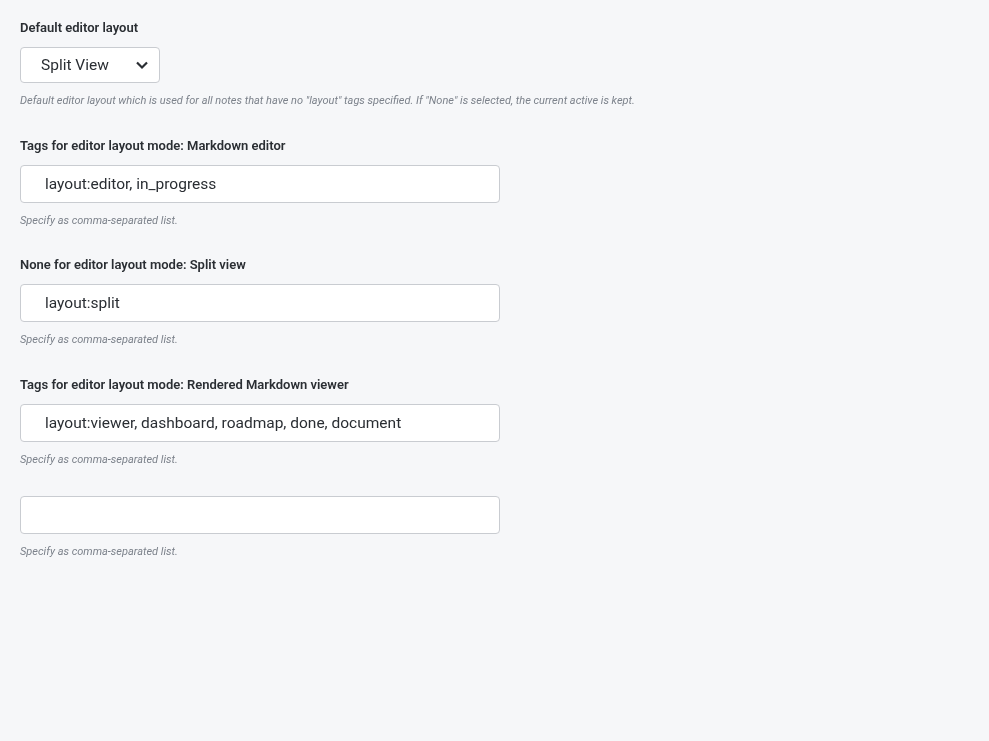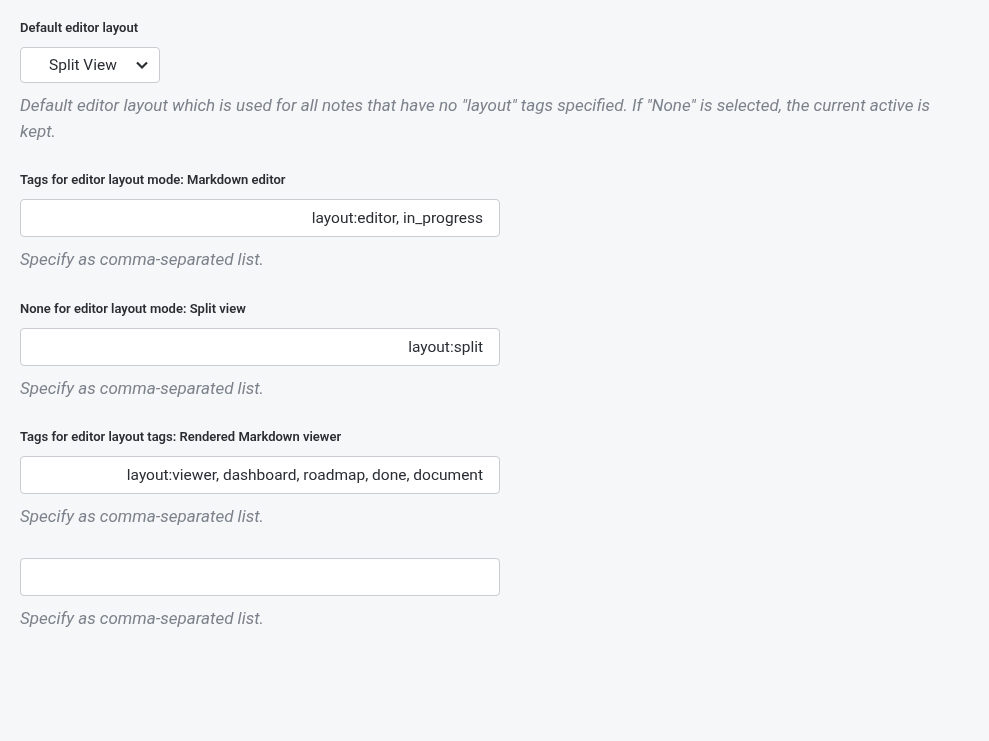--- a/index.html
+++ b/index.html
@@ -32,21 +32,21 @@
       position: relative;
       display: inline-block;
     }
     select {
       appearance: none;
       -webkit-appearance: none;
       -moz-appearance: none;
       background: #ffffff;
       border: 1px solid #c9ccd1;
       border-radius: 4px;
-      padding: 8px 38px 8px 28px;
+      padding: 8px 38px 8px 20px;
       font-size: 15.5px;
       color: #2a2e33;
       font-family: inherit;
       cursor: pointer;
       min-width: 140px;
     }
     .chevron-icon {
       position: absolute;
       right: 12px;
       top: 50%;
@@ -55,32 +55,31 @@
       width: 12px;
       height: 12px;
       display: flex;
       align-items: center;
       justify-content: center;
     }
     .text-input {
       background: #ffffff;
       border: 1px solid #c9ccd1;
       border-radius: 4px;
-      padding: 9px 16px;
+      padding: 9px 24px;
       font-size: 15.5px;
       color: #2a2e33;
       font-family: inherit;
       width: 480px;
       display: block;
-      text-align: right;
     }
     .help-text {
       color: #7c828b;
       font-style: italic;
-      font-size: 17px;
+      font-size: 11px;
       margin-top: 10px;
       line-height: 1.5;
     }
   </style>
 </head>
 <body>
 
 <div class="settings-container">
 
   <div class="field-group">
@@ -104,21 +103,21 @@
     <p class="help-text">Specify as comma-separated list.</p>
   </div>
 
   <div class="field-group">
     <label class="field-label">None for editor layout mode: Split view</label>
     <input type="text" class="text-input" value="layout:split" style="">
     <p class="help-text">Specify as comma-separated list.</p>
   </div>
 
   <div class="field-group">
-    <label class="field-label">Tags for editor layout tags: Rendered Markdown viewer</label>
+    <label class="field-label">Tags for editor layout mode: Rendered Markdown viewer</label>
     <input type="text" class="text-input" value="layout:viewer, dashboard, roadmap, done, document" style="">
     <p class="help-text">Specify as comma-separated list.</p>
   </div>
 
   <div class="field-group">
     <input type="text" class="text-input" value="" style="">
     <p class="help-text">Specify as comma-separated list.</p>
   </div>
 
 </div>

